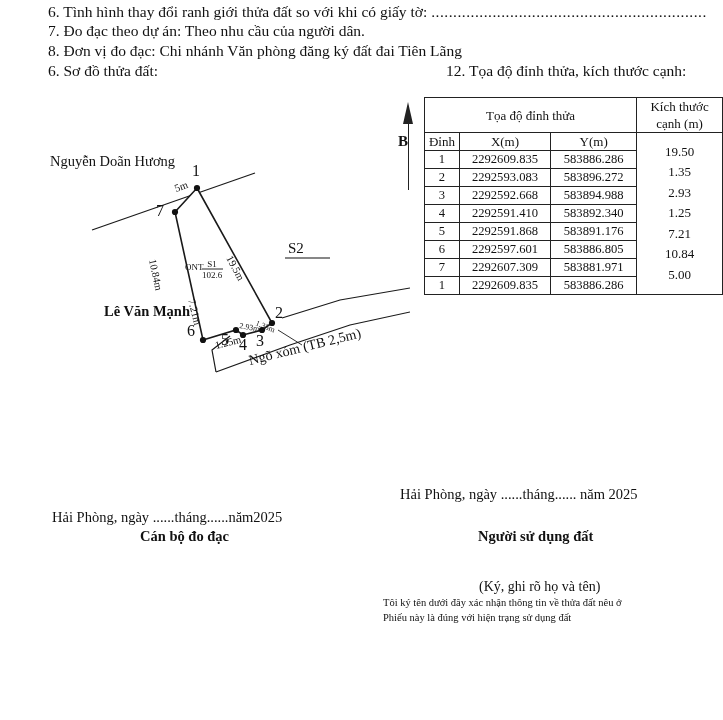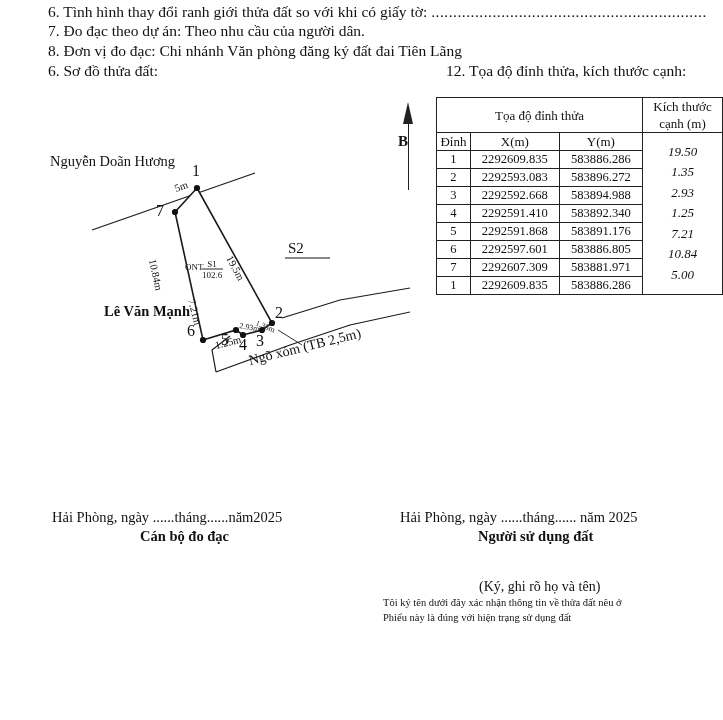--- a/index.html
+++ b/index.html
@@ -15,37 +15,37 @@
 
   
   .hdr{position:absolute;left:48px;right:10px;}
   .line{font-size:15.5px;line-height:19px;white-space:nowrap;}
   .dots{letter-spacing:.5px;}
   .row9{position:absolute;left:48px;top:62px;width:665px;font-size:15.5px;}
   .row9 .left{position:absolute;left:0;top:0;}
   .row9 .right{position:absolute;left:398px;top:0;text-align:center;}
 
   
-  .tblwrap{position:absolute;left:424px;top:97px;margin-left:12px;}
+  .tblwrap{position:absolute;left:424px;top:97px;}
   table.coords{border-collapse:collapse;font-size:12.6px;}
   table.coords td,table.coords th{
     border:1px solid #222;
     text-align:center;
     font-weight:normal;
     padding:0;
     height:17px;
     line-height:17px;
   }
   table.coords th{font-size:13px;}
   .c-dinh{width:36px;}
   .c-x{width:97px;}
   .c-y{width:92px;}
   .c-kt{width:100px;}
   .kt-cell{vertical-align:middle;font-size:13px;line-height:20px;}
-  .kt-cell div{line-height:20.5px;font-style:italic;}
+  .kt-cell div{line-height:20.5px;}
   .hdr-top{height:34px;line-height:15px;}
 
   
   .north{position:absolute;left:396px;top:100px;width:26px;height:90px;}
   .north .shaft{position:absolute;left:12px;top:8px;width:1px;height:82px;background:#222;}
   .north .head{position:absolute;left:7px;top:2px;width:0;height:0;
     border-left:5px solid transparent;border-right:5px solid transparent;border-bottom:22px solid #222;}
   .north .bl{position:absolute;left:2px;top:33px;font-size:15px;font-weight:bold;font-family:"Liberation Serif",serif;}
 
   
@@ -209,21 +209,21 @@
       <text x="248" y="113" font-family="Liberation Serif, serif" font-size="15" fill="#111">S2</text>
       <line x1="245" y1="118" x2="290" y2="118" stroke="#111" stroke-width="1.1"></line>
 
       <text x="210" y="225" font-family="Liberation Serif, serif" font-size="14" fill="#111" transform="rotate(-14 210 225)">Ngõ xóm (TB 2,5m)</text>
     </svg>
   </div>
 
   <div class="ft ital" style="left:52px;top:509px;">Hải Phòng, ngày ......tháng......năm2025</div>
   <div class="ft bold" style="left:140px;top:528px;">Cán bộ đo đạc</div>
 
-  <div class="ft ital" style="left:400px;top:509px;">Hải Phòng, ngày ......tháng...... năm 2025</div>
+  <div class="ft ital" style="left:400px;top:486px;">Hải Phòng, ngày ......tháng...... năm 2025</div>
   <div class="ft bold" style="left:478px;top:528px;">Người sử dụng đất</div>
 
   <div class="ft small" style="left:383px;top:549px;">Tôi ký tên dưới đây xác nhận thông tin về thửa đất nêu ở</div>
   <div class="ft small" style="left:383px;top:564px;">Phiếu này là đúng với hiện trạng sử dụng đất</div>
   <div class="ft ital" style="left:463px;top:579px;font-size:14px;margin-left:16px;">(Ký, ghi rõ họ và tên)</div>
 
 
 </div>
 
 </body></html>

